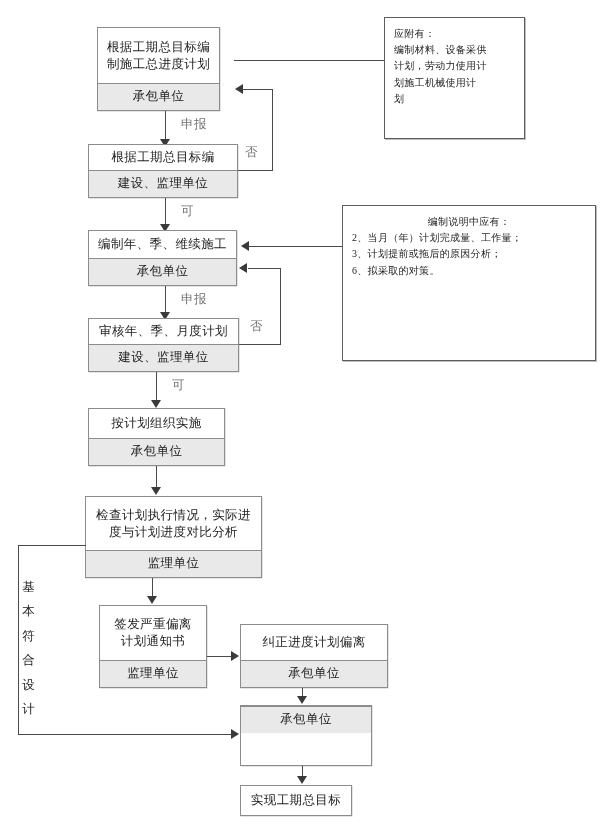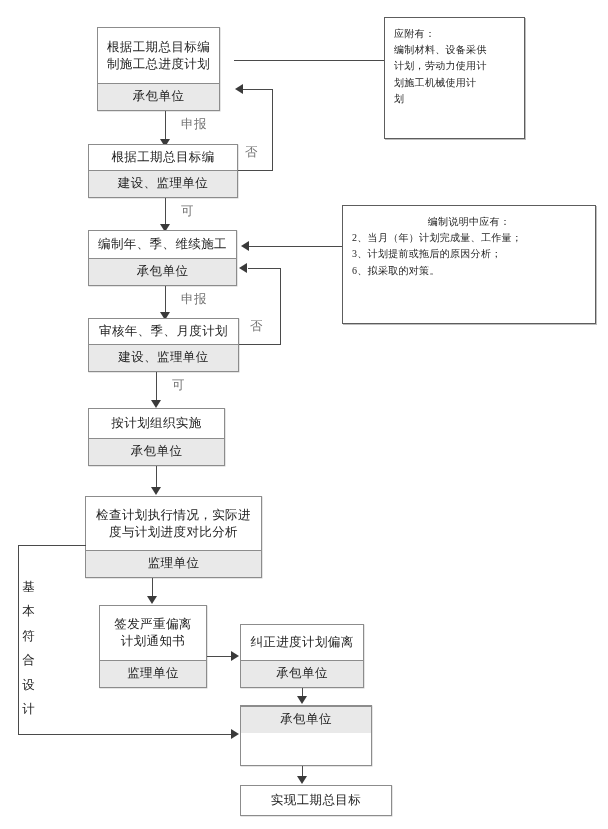--- a/index.html
+++ b/index.html
@@ -145,21 +145,21 @@
 
   <div class="ln lnv" style="left:165px;top:198px;height:30px;"></div>
   <div class="arrow down" style="left:160px;top:224px;"></div>
   <div class="edge-label" style="left:181px;top:203px;">可</div>
 
   <div class="node" style="left:88px;top:230px;width:149px;height:56px;">
     <div class="title">编制年、季、维续施工</div>
     <div class="actor">承包单位</div>
   </div>
 
-  <div class="note centered" style="left:342px;top:205px;width:254px;height:119px;">
+  <div class="note centered" style="left:342px;top:205px;width:254px;height:156px;">
     <span class="nhead">编制说明中应有：</span>
     <span class="nline">2、当月（年）计划完成量、工作量；</span>
     <span class="nline">3、计划提前或拖后的原因分析；</span>
     <span class="nline">6、拟采取的对策。</span>
   </div>
 
   <div class="ln lnh" style="left:249px;top:246px;width:93px;"></div>
   <div class="arrow left" style="left:241px;top:241px;"></div>
 
   <div class="ln lnv" style="left:165px;top:286px;height:30px;"></div>
@@ -221,32 +221,32 @@
         <span>签发严重偏离</span><br>
         <span>计划通知书</span>
       </div>
     </div>
     <div class="actor">监理单位</div>
   </div>
 
   <div class="ln lnh" style="left:207px;top:656px;width:25px;"></div>
   <div class="arrow right" style="left:231px;top:651px;"></div>
 
-  <div class="node" style="left:240px;top:624px;width:124px;height:64px;">
+  <div class="node" style="left:240px;top:624px;width:148px;height:64px;">
     <div class="title">纠正进度计划偏离</div>
     <div class="actor">承包单位</div>
   </div>
 
   <div class="ln lnv" style="left:302px;top:688px;height:10px;"></div>
   <div class="arrow down" style="left:297px;top:696px;"></div>
 
   <div class="node" style="left:240px;top:705px;width:132px;height:61px;">
     <div class="actor">承包单位</div>
   </div>
 
   <div class="ln lnv" style="left:302px;top:766px;height:12px;"></div>
   <div class="arrow down" style="left:297px;top:776px;"></div>
 
-  <div class="node single" style="left:240px;top:785px;width:152px;height:31px;">
+  <div class="node single" style="left:240px;top:785px;width:112px;height:31px;">
     <div class="title">实现工期总目标</div>
   </div>
 
 </div>
 
 </body></html>

